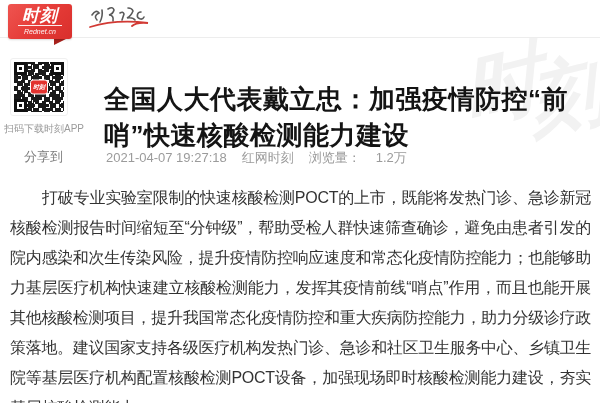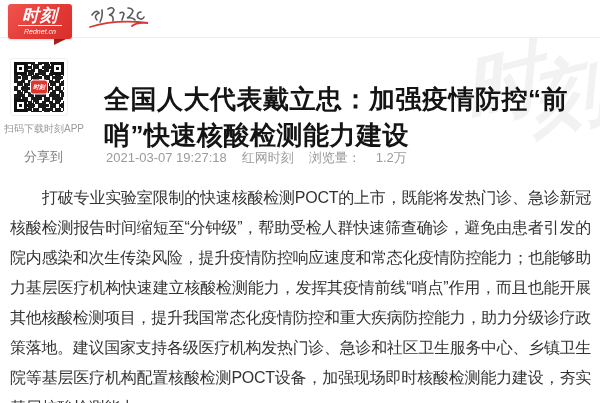--- a/index.html
+++ b/index.html
@@ -93,18 +93,18 @@
       <div class="finder bl"></div>
       <div class="qr-badge">时刻</div>
     </div>
   </div>
   <div class="qr-caption">扫码下载时刻APP</div>
   <div class="share-label">分享到</div>
 
   <h1 class="article-title">全国人大代表戴立忠：加强疫情防控“前哨”快速核酸检测能力建设</h1>
 
   <div class="meta-row">
-    <span>2021-03-07 19:27:18</span><span>红网时刻</span><span><span>浏览量：</span><span>1.2万</span></span>
+    <span>2021-04-07 19:27:18</span><span>红网时刻</span><span><span>浏览量：</span><span>1.2万</span></span>
   </div>
 
   <p class="article-body">打破专业实验室限制的快速核酸检测POCT的上市，既能将发热门诊、急诊新冠核酸检测报告时间缩短至“分钟级”，帮助受检人群快速筛查确诊，避免由患者引发的院内感染和次生传染风险，提升疫情防控响应速度和常态化疫情防控能力；也能够助力基层医疗机构快速建立核酸检测能力，发挥其疫情前线“哨点”作用，而且也能开展其他核酸检测项目，提升我国常态化疫情防控和重大疾病防控能力，助力分级诊疗政策落地。建议国家支持各级医疗机构发热门诊、急诊和社区卫生服务中心、乡镇卫生院等基层医疗机构配置核酸检测POCT设备，加强现场即时核酸检测能力建设，夯实基层核酸检测能力。</p>
 
 </div>
 
 </body></html>

